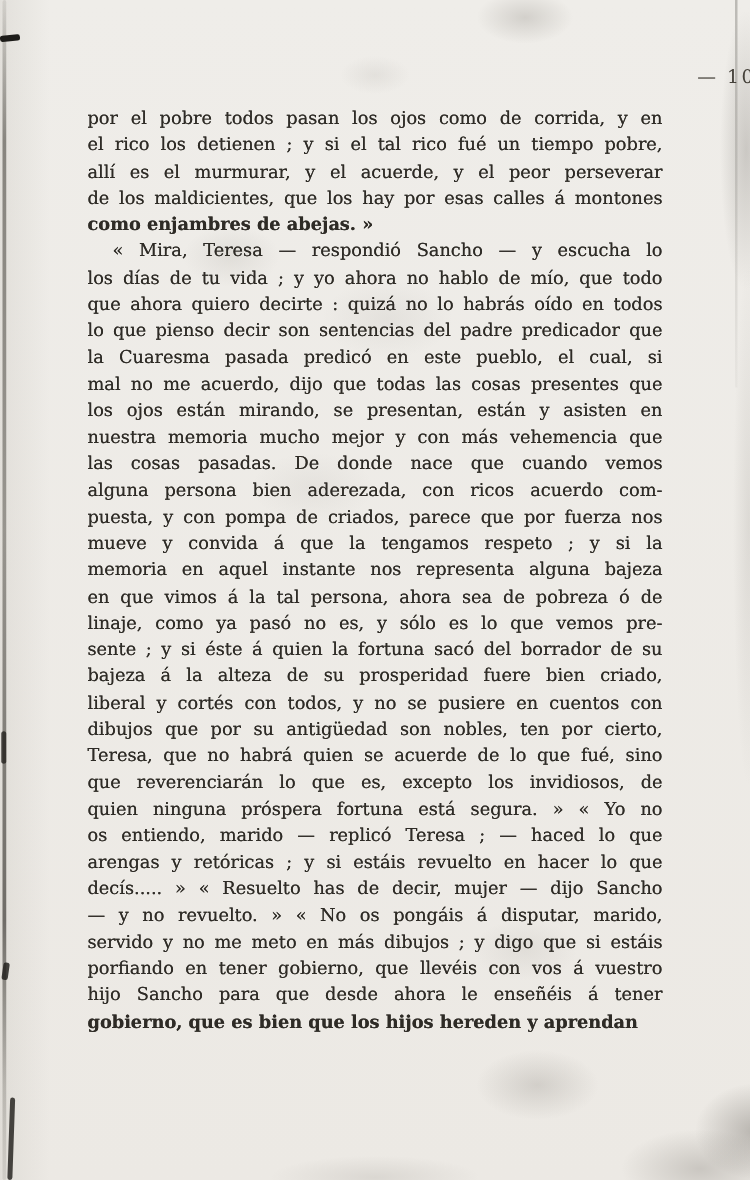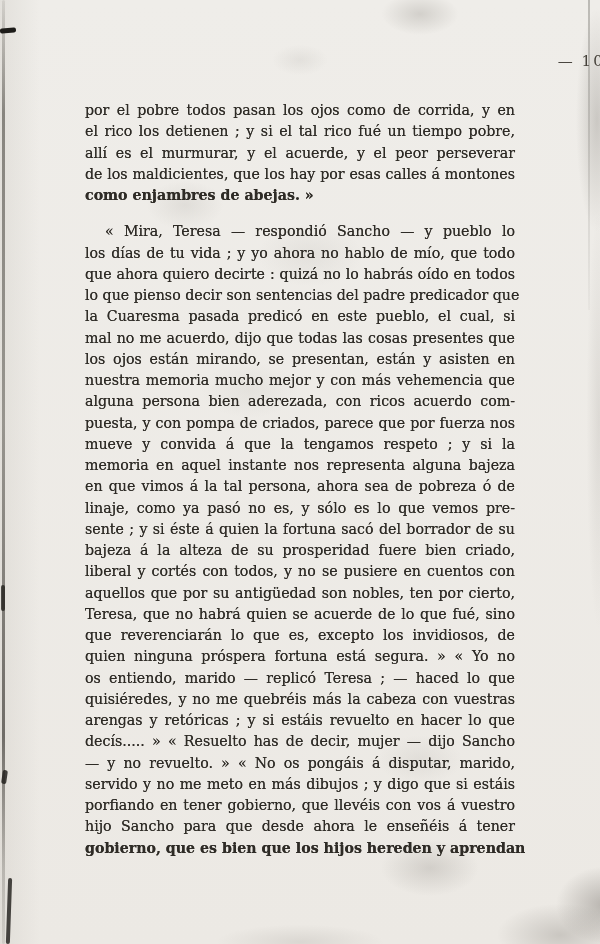--- a/index.html
+++ b/index.html
@@ -58,21 +58,21 @@
     text-align:right;font-size:15px;letter-spacing:2px;
     color:#45413a;
     padding-left:40px;
   }
   
   .textblock{
     position:absolute;left:70px;top:85px;width:460px;
     font-size:14.2px;line-height:21.25px;color:#2e2b26;
     text-shadow:0 0 .5px rgba(46,43,38,.85);
   }
-  .para{margin:15px;}
+  .para{margin:0;}
   .line{
     text-align:justify;
     text-align-last:justify;
     height:21.25px;white-space:nowrap;
   }
   .line.last{text-align-last:left;font-weight:bold;}
   .para.indent .line.first{text-indent:20px;}
 </style>
 </head>
 <body>
@@ -89,43 +89,43 @@
 
   <div class="textblock">
       <div class="para">
         <div class="line first">por el pobre todos pasan los ojos como de corrida, y en</div>
         <div class="line">el rico los detienen ; y si el tal rico fué un tiempo pobre,</div>
         <div class="line">allí es el murmurar, y el acuerde, y el peor perseverar</div>
         <div class="line">de los maldicientes, que los hay por esas calles á montones</div>
         <div class="line last">como enjambres de abejas. »</div>
       </div>
       <div class="para indent">
-        <div class="line first">« Mira, Teresa — respondió Sancho — y pueblo lo</div>
+        <div class="line first">« Mira, Teresa — respondió Sancho — y escucha lo</div>
         <div class="line">los días de tu vida ; y yo ahora no hablo de mío, que todo</div>
         <div class="line">que ahora quiero decirte : quizá no lo habrás oído en todos</div>
         <div class="line">lo que pienso decir son sentencias del padre predicador que</div>
         <div class="line">la Cuaresma pasada predicó en este pueblo, el cual, si</div>
         <div class="line">mal no me acuerdo, dijo que todas las cosas presentes que</div>
         <div class="line">los ojos están mirando, se presentan, están y asisten en</div>
         <div class="line">nuestra memoria mucho mejor y con más vehemencia que</div>
+        <div class="line">las cosas pasadas. De donde nace que cuando vemos</div>
         <div class="line">alguna persona bien aderezada, con ricos acuerdo com-</div>
         <div class="line">puesta, y con pompa de criados, parece que por fuerza nos</div>
         <div class="line">mueve y convida á que la tengamos respeto ; y si la</div>
         <div class="line">memoria en aquel instante nos representa alguna bajeza</div>
         <div class="line">en que vimos á la tal persona, ahora sea de pobreza ó de</div>
         <div class="line">linaje, como ya pasó no es, y sólo es lo que vemos pre-</div>
         <div class="line">sente ; y si éste á quien la fortuna sacó del borrador de su</div>
         <div class="line">bajeza á la alteza de su prosperidad fuere bien criado,</div>
         <div class="line">liberal y cortés con todos, y no se pusiere en cuentos con</div>
-        <div class="line">aquellos que por su antigüedad son nobles, ten por cierto,</div>
+        <div class="line">dibujos que por su antigüedad son nobles, ten por cierto,</div>
         <div class="line">Teresa, que no habrá quien se acuerde de lo que fué, sino</div>
         <div class="line">que reverenciarán lo que es, excepto los invidiosos, de</div>
         <div class="line">quien ninguna próspera fortuna está segura. » « Yo no</div>
         <div class="line">os entiendo, marido — replicó Teresa ; — haced lo que</div>
-        <div class="line">quisiéredes, y no me quebréis más la cabeza con vuestras</div>
         <div class="line">arengas y retóricas ; y si estáis revuelto en hacer lo que</div>
         <div class="line">decís..... » « Resuelto has de decir, mujer — dijo Sancho</div>
         <div class="line">— y no revuelto. » « No os pongáis á disputar, marido,</div>
         <div class="line">servido y no me meto en más dibujos ; y digo que si estáis</div>
         <div class="line">porfiando en tener gobierno, que llevéis con vos á vuestro</div>
         <div class="line">hijo Sancho para que desde ahora le enseñéis á tener</div>
         <div class="line last">gobierno, que es bien que los hijos hereden y aprendan</div>
       </div>
     </div>
 </div>

